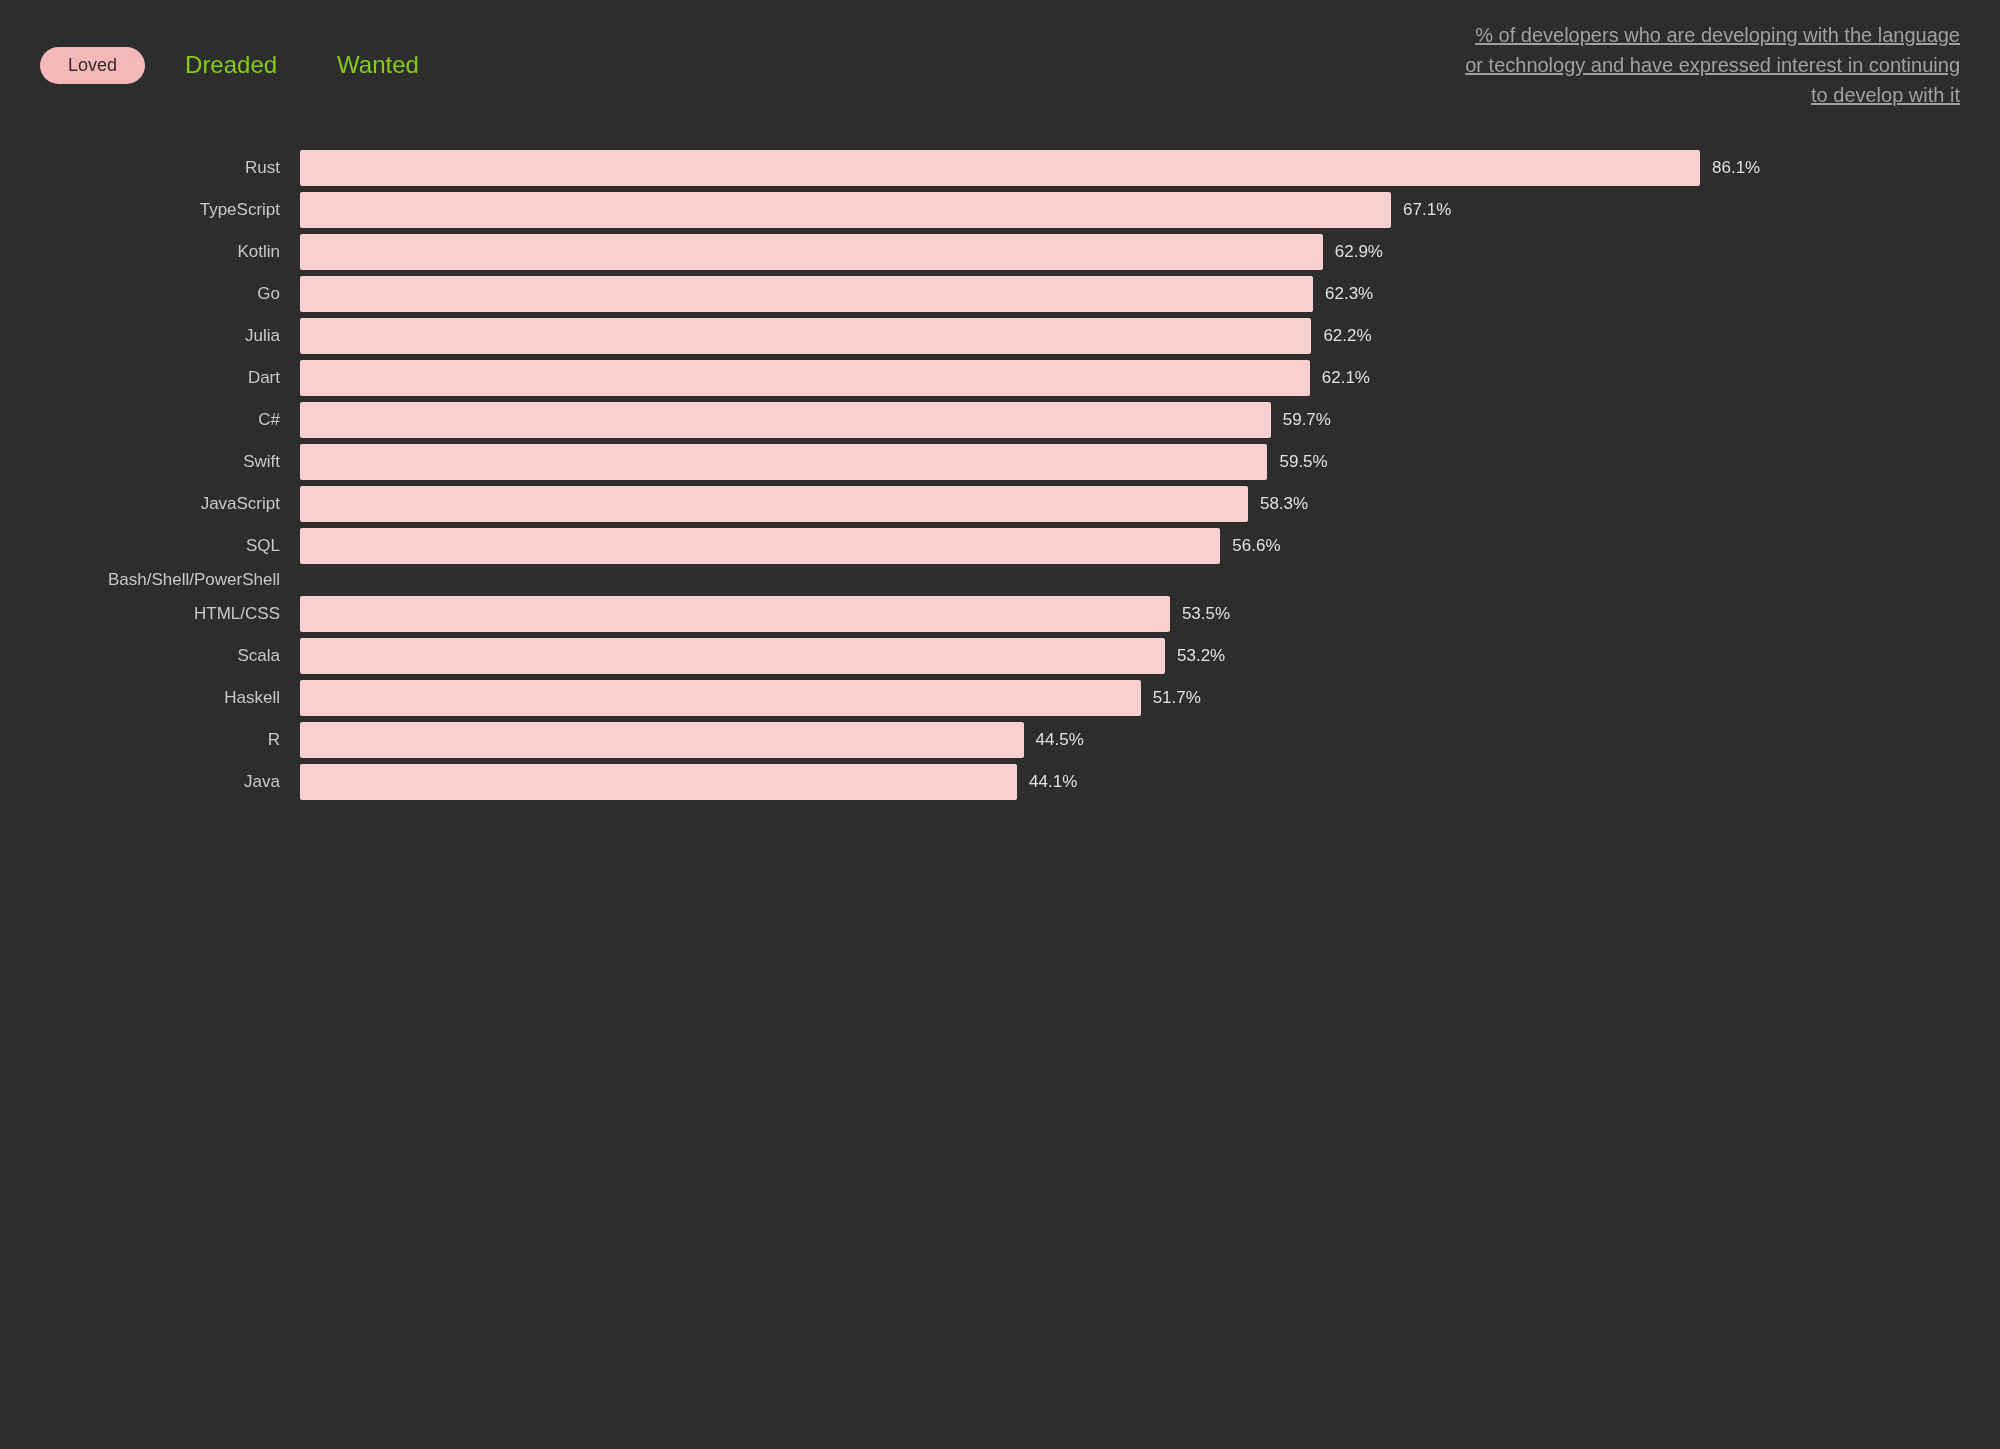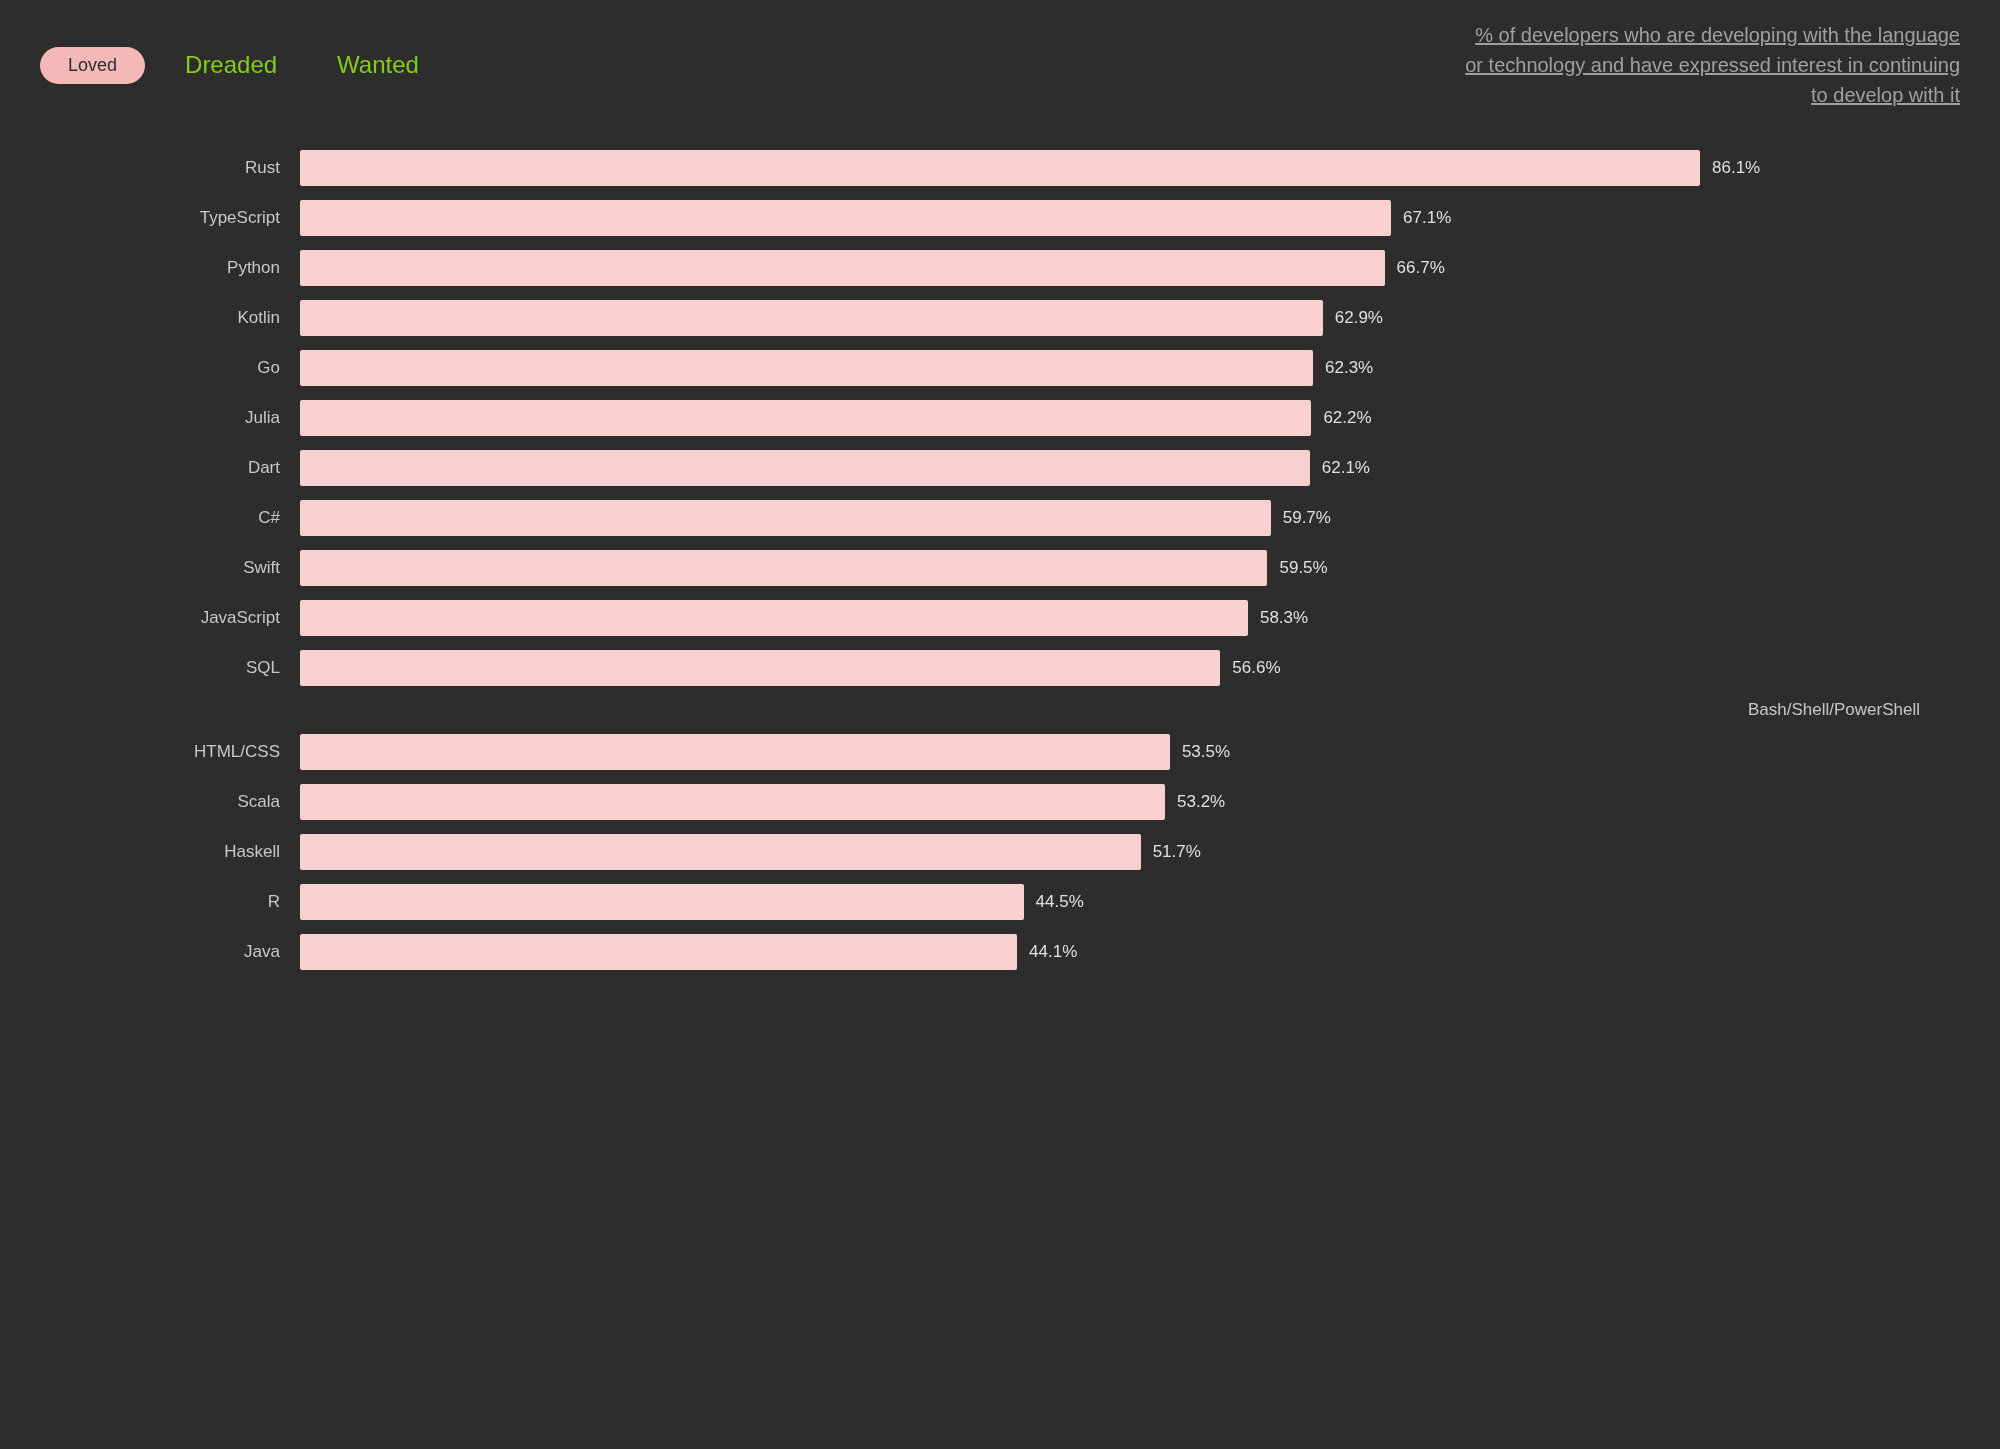--- a/index.html
+++ b/index.html
@@ -57,22 +57,21 @@
       text-decoration: underline;
     }
 
     .chart-container {
       padding: 20px 60px 60px 60px;
     }
 
     .chart-row {
       display: flex;
       align-items: center;
-      margin-bottom: 14px;
-      justify-content: flex-end;
+      margin-bottom: 6px;
     }
 
     .lang-label {
       width: 240px;
       text-align: right;
       padding-right: 20px;
       font-size: 17px;
       color: #c8c8c8;
       flex-shrink: 0;
     }
@@ -118,27 +117,20 @@
       </div>
     </div>
     <div class="chart-row">
       <div class="lang-label">TypeScript</div>
       <div class="bar-wrapper">
         <div class="bar" style="width: 1091.06px;"></div>
         <div class="bar-value">67.1%</div>
       </div>
     </div>
     <div class="chart-row">
-      <div class="lang-label">Python</div>
-      <div class="bar-wrapper">
-        <div class="bar" style="width: 1084.55px;"></div>
-        <div class="bar-value">66.7%</div>
-      </div>
-    </div>
-    <div class="chart-row">
       <div class="lang-label">Kotlin</div>
       <div class="bar-wrapper">
         <div class="bar" style="width: 1022.76px;"></div>
         <div class="bar-value">62.9%</div>
       </div>
     </div>
     <div class="chart-row">
       <div class="lang-label">Go</div>
       <div class="bar-wrapper">
         <div class="bar" style="width: 1013.01px;"></div>

